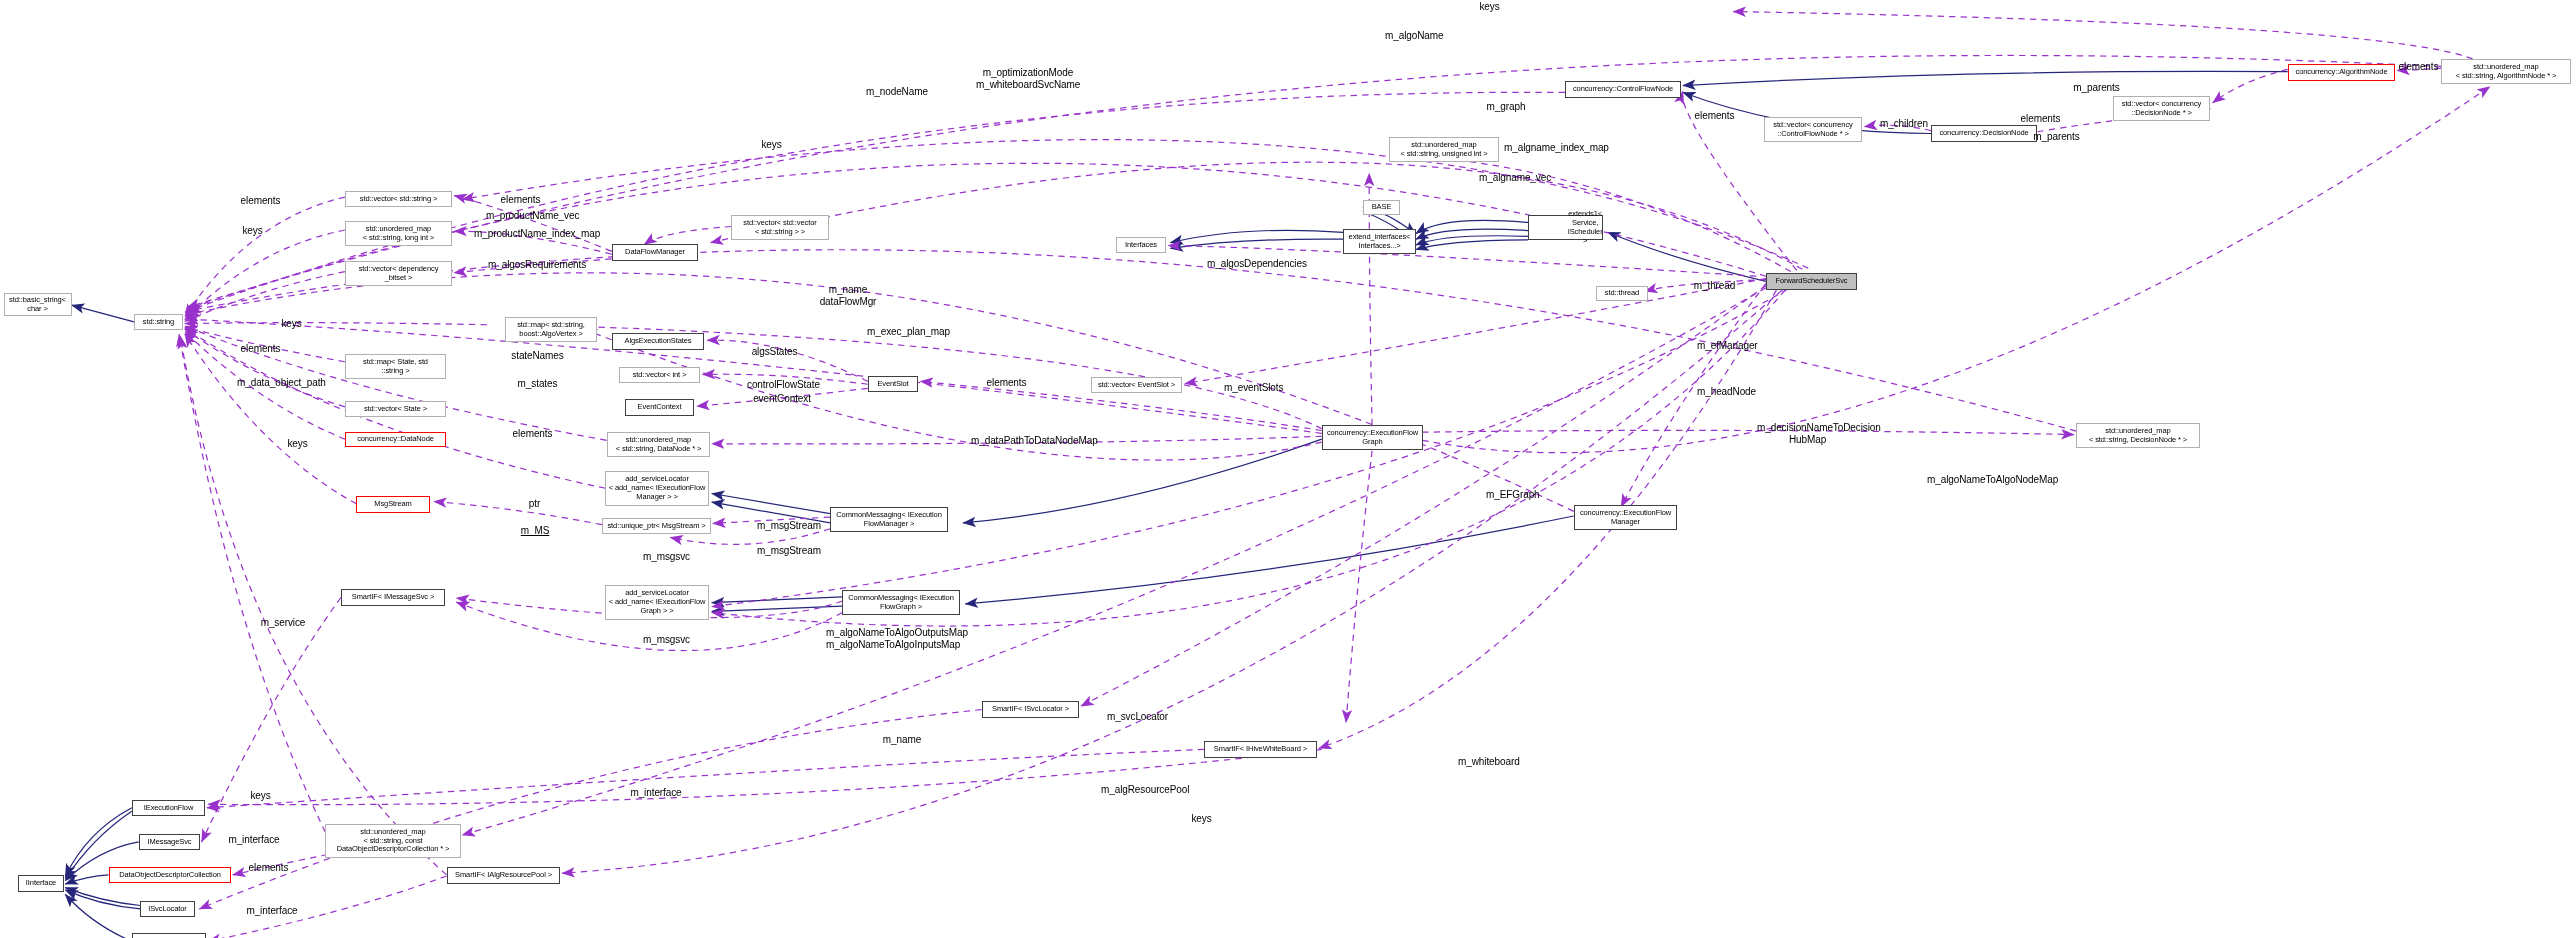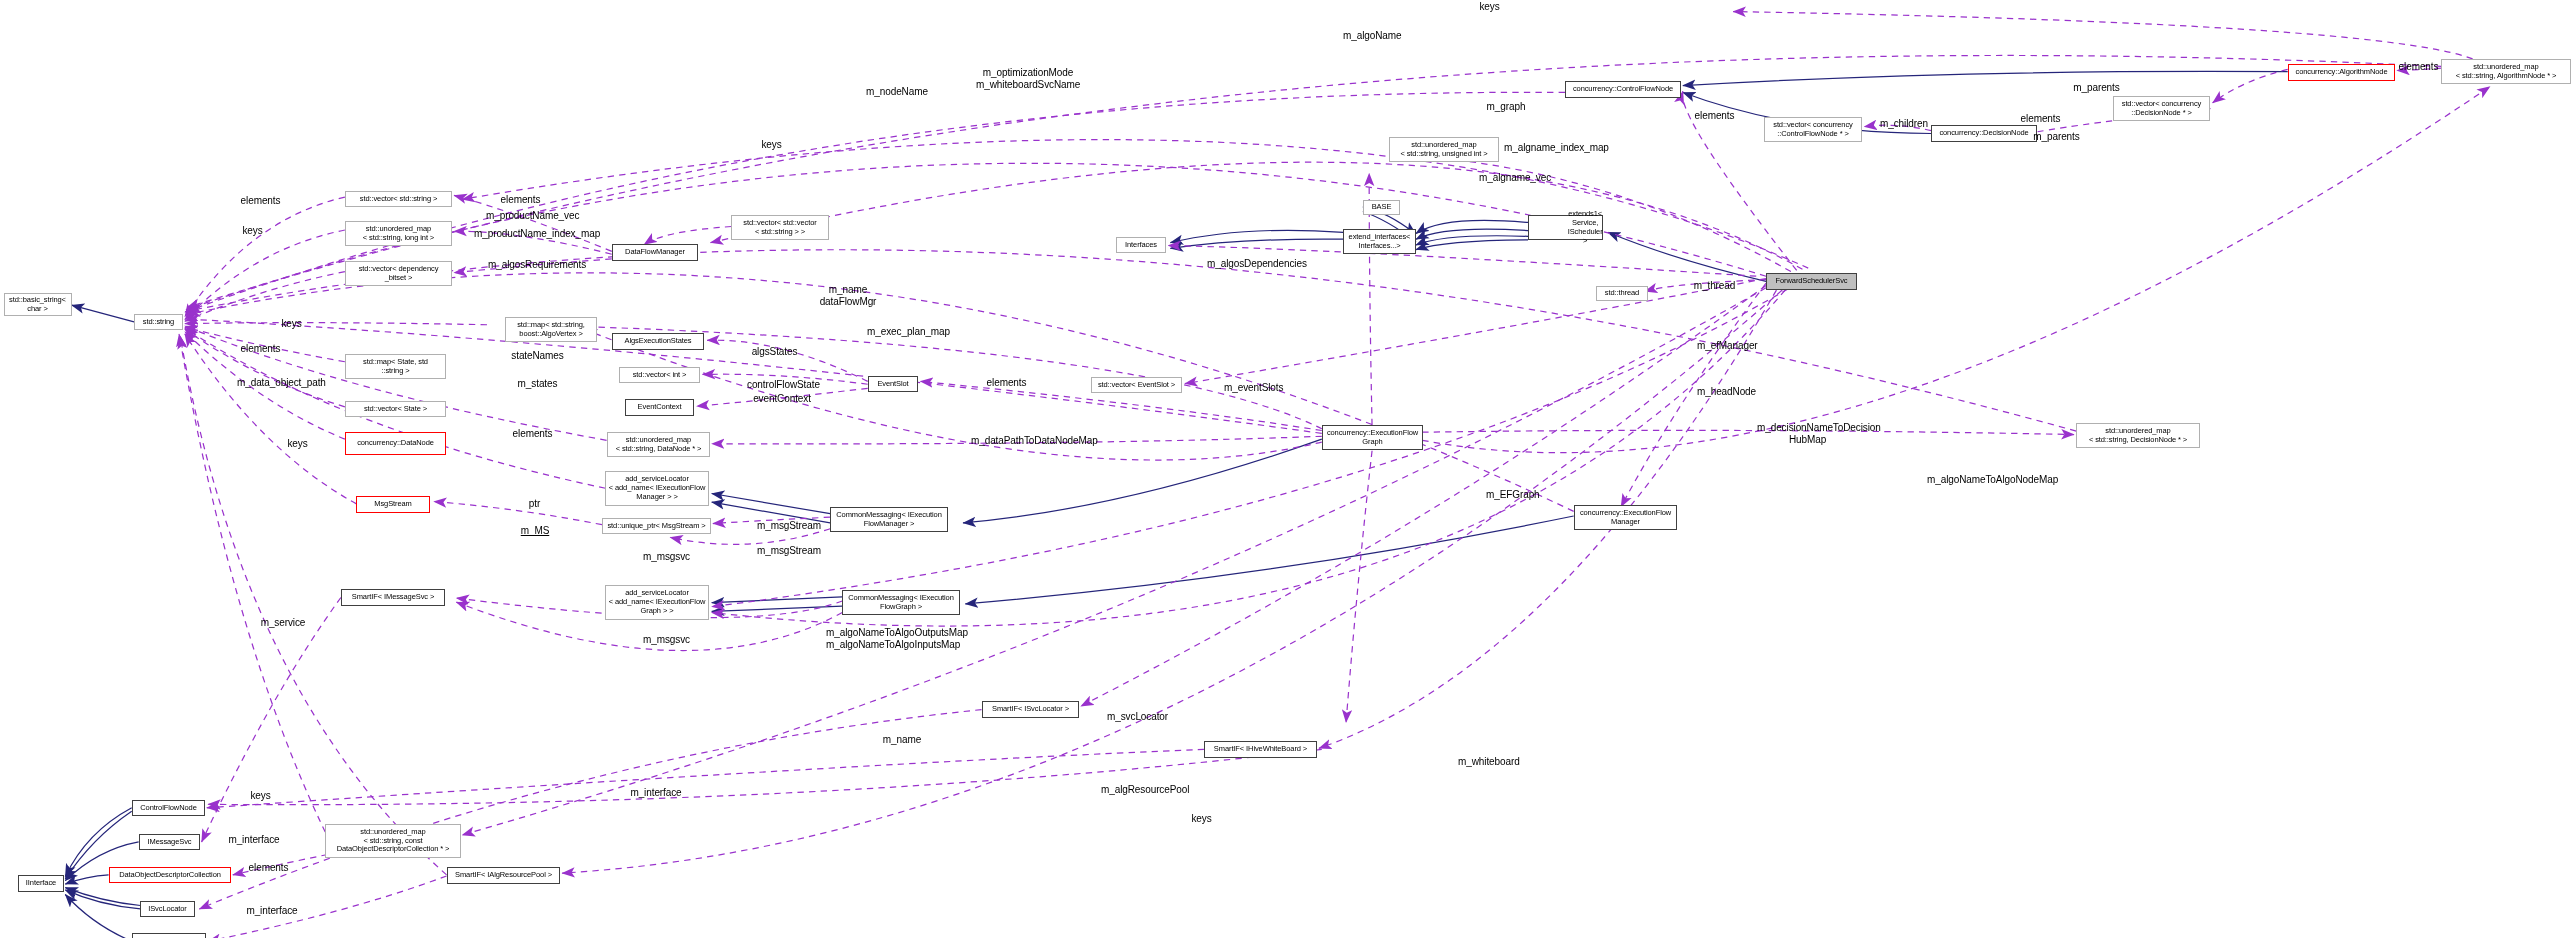--- a/index.html
+++ b/index.html
@@ -172,21 +172,21 @@
       <div class="node n-plain" style="left: 345px; top: 191px; width: 107px; height: 16px;">std::vector&lt; std::string &gt;</div>
       <div class="node n-plain" style="left: 345px; top: 221px; width: 107px; height: 25.4px;">std::unordered_map
 &lt; std::string, long int &gt;</div>
       <div class="node n-plain" style="left: 345px; top: 261px; width: 107px; height: 25.4px;">std::vector&lt; dependency
 _bitset &gt;</div>
       <div class="node n-plain" style="left: 487px; top: 317px; width: 92px; height: 25.4px; margin-left: 18px;">std::map&lt; std::string,
 boost::AlgoVertex &gt;</div>
       <div class="node n-plain" style="left: 345px; top: 354px; width: 101px; height: 25.4px;">std::map&lt; State, std
 ::string &gt;</div>
       <div class="node n-plain" style="left: 345px; top: 401px; width: 101px; height: 16px;">std::vector&lt; State &gt;</div>
-      <div class="node n-red" style="left: 345px; top: 432px; width: 101px; height: 23px;">concurrency::DataNode</div>
+      <div class="node n-red" style="left: 345px; top: 432px; width: 101px; height: 15px;">concurrency::DataNode</div>
       <div class="node n-red" style="left: 356px; top: 496px; width: 74px; height: 17.3px;">MsgStream</div>
       <div class="node n-dark" style="left: 341px; top: 589px; width: 104px; height: 17.3px;">SmartIF&lt; IMessageSvc &gt;</div>
       <div class="node n-dark" style="left: 612px; top: 244px; width: 86px; height: 17.3px;">DataFlowManager</div>
       <div class="node n-plain" style="left: 731px; top: 215px; width: 98px; height: 25.4px;">std::vector&lt; std::vector
 &lt; std::string &gt; &gt;</div>
       <div class="node n-dark" style="left: 612px; top: 333px; width: 92px; height: 17.3px;">AlgsExecutionStates</div>
       <div class="node n-plain" style="left: 619px; top: 367px; width: 81px; height: 16px;">std::vector&lt; int &gt;</div>
       <div class="node n-dark" style="left: 625px; top: 399px; width: 69px; height: 17.3px;">EventContext</div>
       <div class="node n-plain" style="left: 607px; top: 432px; width: 103px; height: 25.4px;">std::unordered_map
 &lt; std::string, DataNode * &gt;</div>
@@ -228,29 +228,29 @@
 &lt; std::string, unsigned int &gt;</div>
       <div class="node n-plain" style="left: 2076px; top: 423px; width: 124px; height: 25.4px;">std::unordered_map
 &lt; std::string, DecisionNode * &gt;</div>
       <div class="node n-dark" style="left: 982px; top: 701px; width: 97px; height: 17.3px;">SmartIF&lt; ISvcLocator &gt;</div>
       <div class="node n-dark" style="left: 1204px; top: 741px; width: 113px; height: 17.3px;">SmartIF&lt; IHiveWhiteBoard &gt;</div>
       <div class="node n-dark" style="left: 447px; top: 867px; width: 113px; height: 17.3px;">SmartIF&lt; IAlgResourcePool &gt;</div>
       <div class="node n-plain" style="left: 325px; top: 824px; width: 136px; height: 34px;">std::unordered_map
 &lt; std::string, const
 DataObjectDescriptorCollection * &gt;</div>
       <div class="node n-dark" style="left: 18px; top: 875px; width: 46px; height: 17.3px;">IInterface</div>
-      <div class="node n-dark" style="left: 132px; top: 800px; width: 73px; height: 16px;">ControlFlowNode</div>
+      <div class="node n-dark" style="left: 132px; top: 800px; width: 73px; height: 16px;">IExecutionFlow</div>
       <div class="node n-dark" style="left: 139px; top: 834px; width: 61px; height: 16px;">IMessageSvc</div>
       <div class="node n-red" style="left: 109px; top: 867px; width: 122px; height: 16px;">DataObjectDescriptorCollection</div>
       <div class="node n-dark" style="left: 140px; top: 901px; width: 55px; height: 16px;">ISvcLocator</div>
       <div class="node n-dark" style="left: 132px; top: 933px; width: 74px; height: 16px;">IAlgResourcePool</div>
     </div>
   <div id="labels">
       <div class="elabel" style="left: 1472px; top: 0.6px; width: 35px;">keys</div>
-      <div class="elabel" style="left: 1343px; top: 30px; width: 58px; text-align: right;">m_algoName</div>
+      <div class="elabel" style="left: 1385px; top: 30px; width: 58px; text-align: right;">m_algoName</div>
       <div class="elabel" style="left: 976px; top: 67px; width: 104px;">m_optimizationMode
 m_whiteboardSvcName</div>
       <div class="elabel" style="left: 865px; top: 86px; width: 64px;">m_nodeName</div>
       <div class="elabel" style="left: 1486px; top: 101px; width: 40px;">m_graph</div>
       <div class="elabel" style="left: 757px; top: 139px; width: 29px;">keys</div>
       <div class="elabel" style="left: 1692px; top: 110px; width: 45px;">elements</div>
       <div class="elabel" style="left: 1878px; top: 118px; width: 52px;">m_children</div>
       <div class="elabel" style="left: 1504px; top: 142px; width: 98px;">m_algname_index_map</div>
       <div class="elabel" style="left: 2073px; top: 82px; width: 47px;">m_parents</div>
       <div class="elabel" style="left: 2033px; top: 131px; width: 47px;">m_parents</div>

